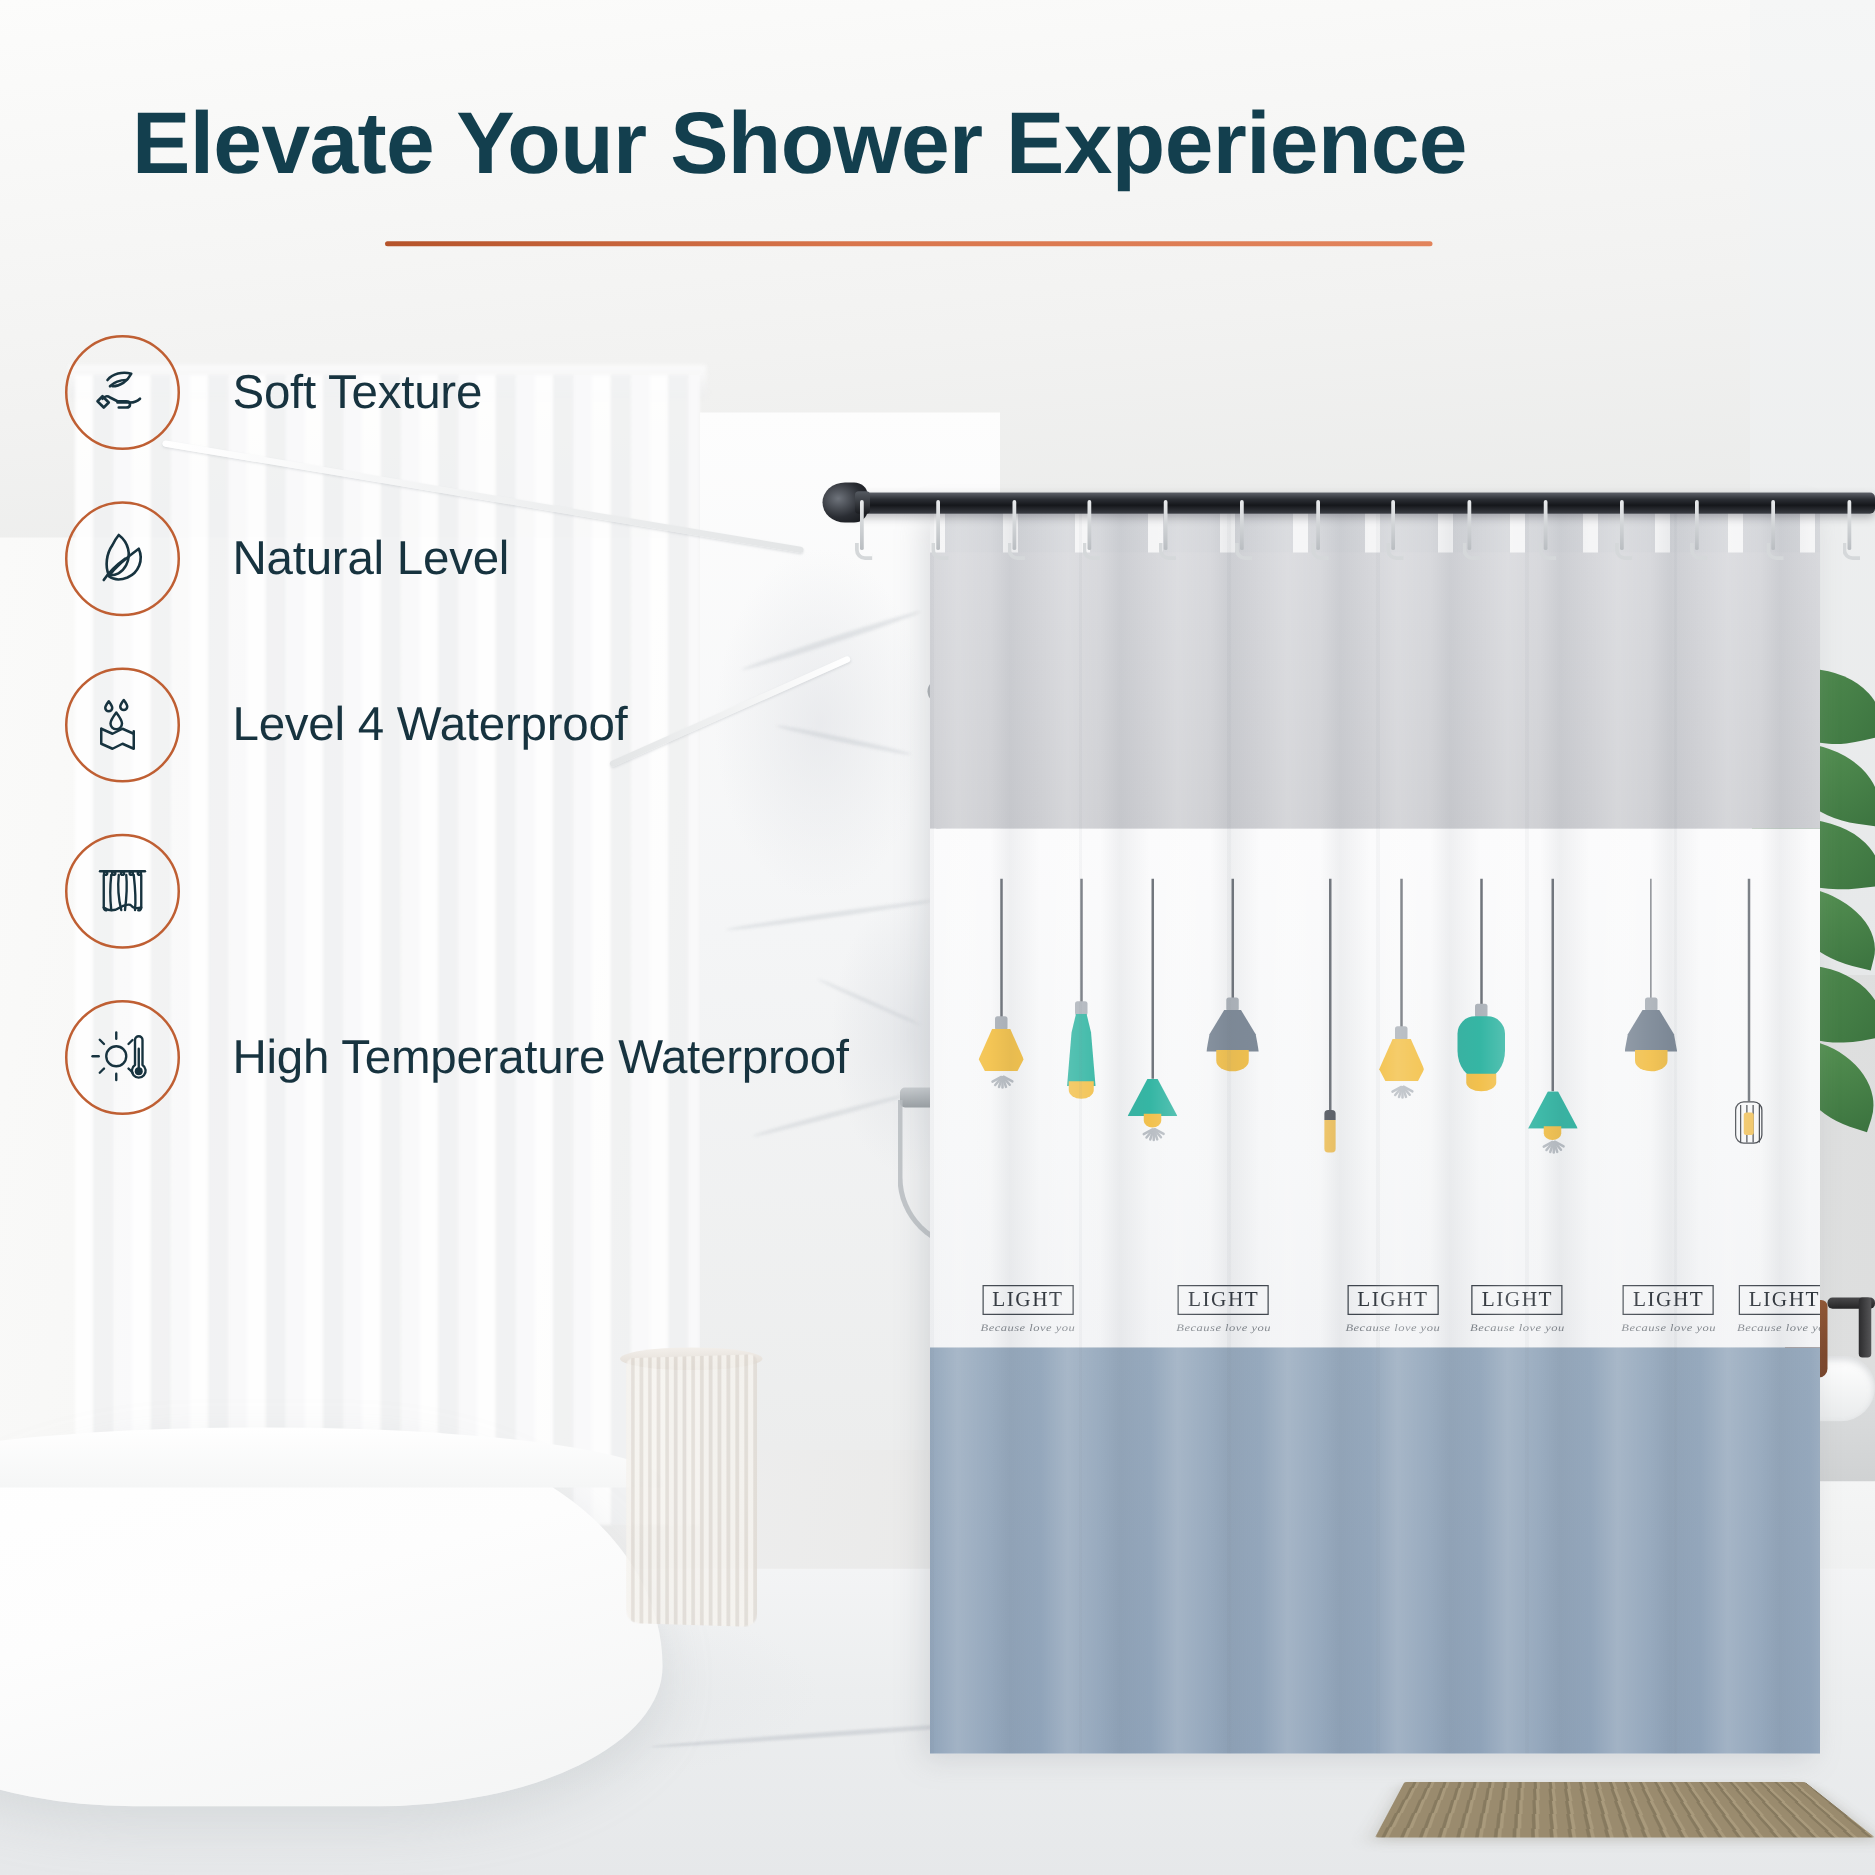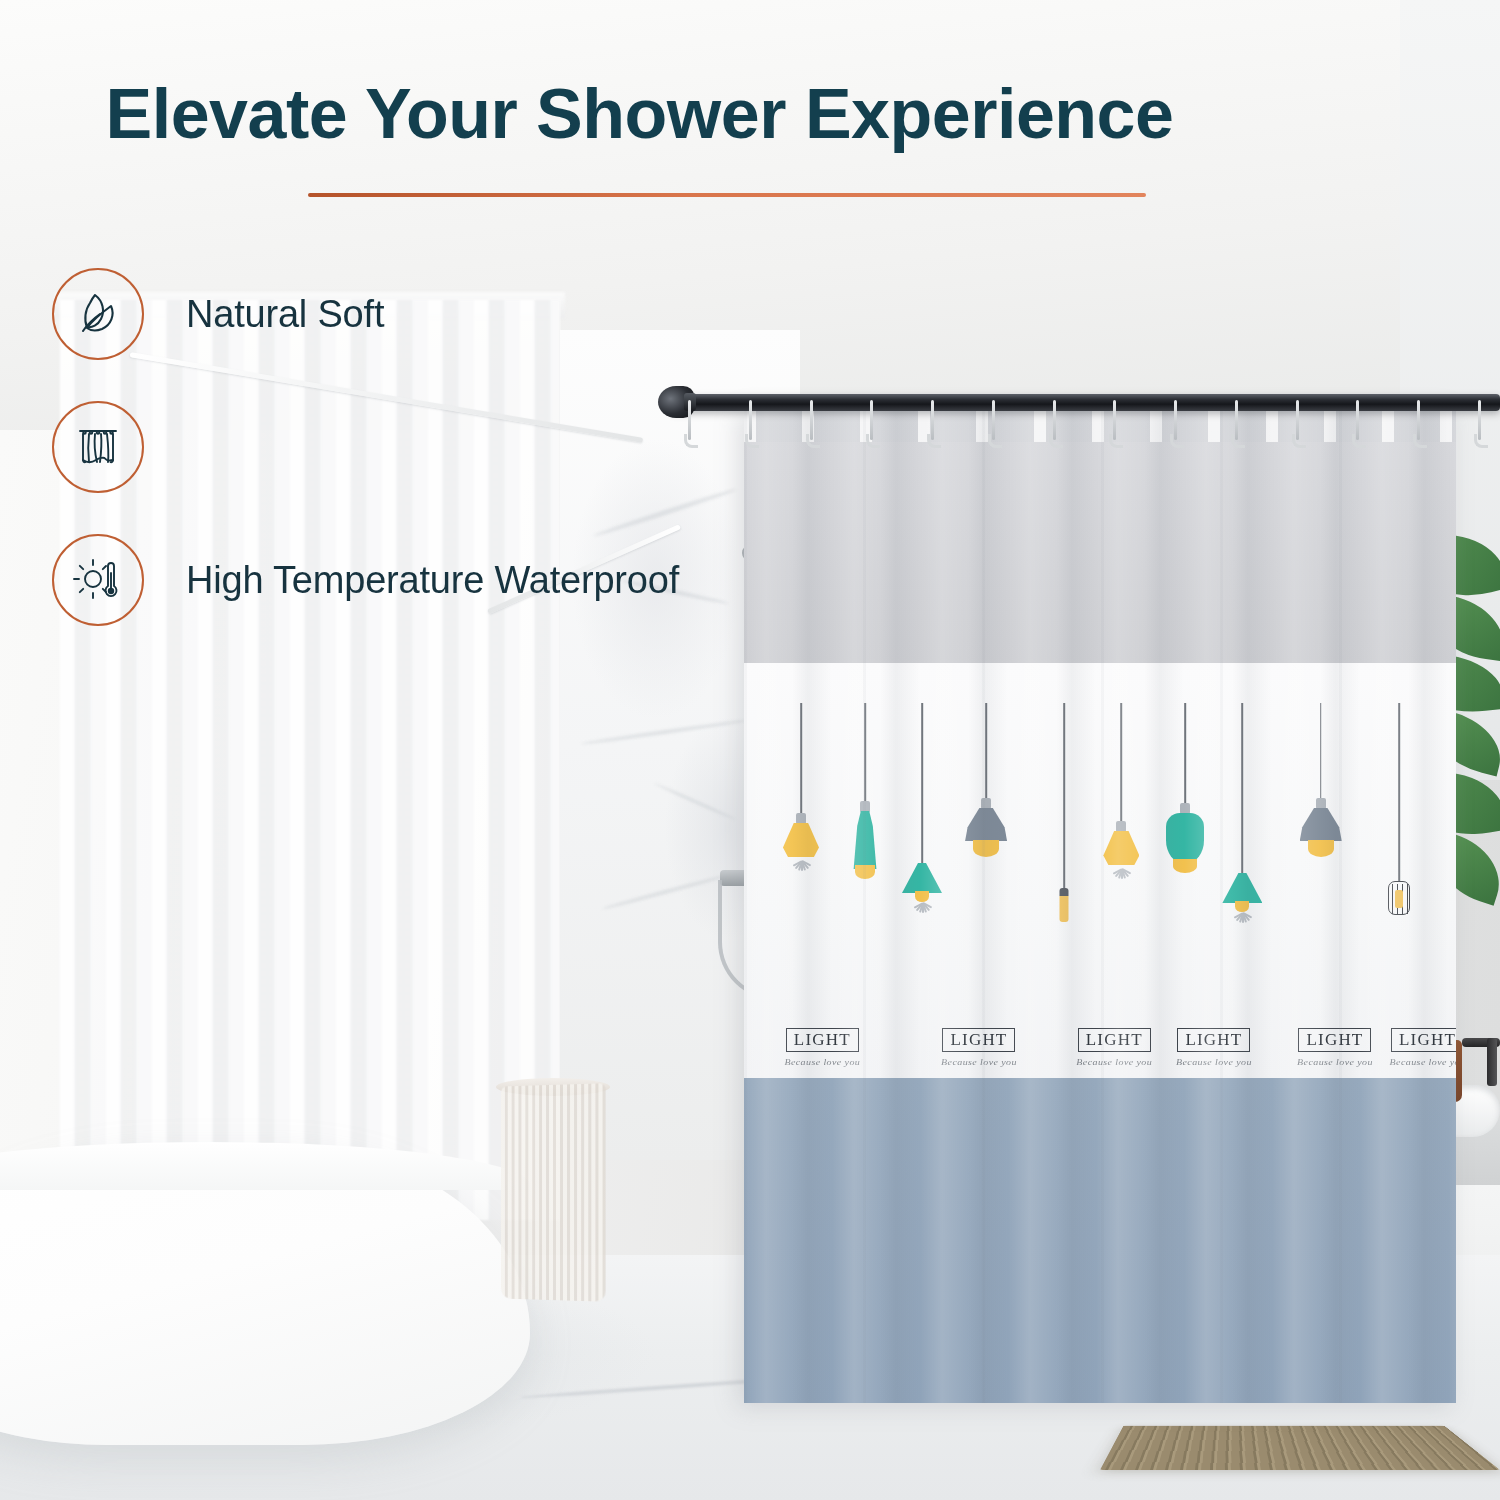--- a/index.html
+++ b/index.html
@@ -602,32 +602,57 @@
   <div class="folds2"></div>
 </div>
 
 <div id="content">
 
   <div class="title">Elevate Your Shower Experience</div>
   <div class="title-rule"></div>
 
   <div class="features">
 
+    <div class="feature">
+      <div class="icon-circle">
+        <svg width="52" height="52" viewBox="0 0 52 52" fill="none" stroke="#17333f" stroke-width="2.1" stroke-linecap="round" stroke-linejoin="round">
+          <path d="M14 16c4-5 12-7 19-5-3 6-9 10-15 10"></path>
+          <path d="M16 21c3-3 8-5 13-5"></path>
+          <path d="M10 31c1.5-2 4-2.5 6-1l6 3h7c2 0 3 1 3 2.5s-1 2.5-3 2.5h-6"></path>
+          <path d="M22 34h10c3 0 6-1 8-3"></path>
+          <path d="M6 33l4-4 5 5-4 4z"></path>
+          <circle cx="9" cy="36" r="0.9" fill="#17333f" stroke="none"></circle>
+        </svg>
+      </div>
+      <div class="feature-label">Soft Texture</div>
+    </div>
 
     <div class="feature">
       <div class="icon-circle">
         <svg width="50" height="50" viewBox="0 0 50 50" fill="none" stroke="#17333f" stroke-width="2.1" stroke-linecap="round" stroke-linejoin="round">
           <path d="M22 6c8 6 10 16 6 24-3 6-9 9-14 8-3-7-2-17 3-24 1.5-3 3.3-6 5-8z"></path>
           <path d="M38 17c4 9 0 19-9 23-5 2-11 2-15-1 5-7 13-14 24-22z"></path>
           <path d="M10 42c4-6 10-12 17-17"></path>
         </svg>
       </div>
-      <div class="feature-label">Natural Soft</div>
+      <div class="feature-label">Natural Level</div>
     </div>
 
+    <div class="feature">
+      <div class="icon-circle">
+        <svg width="50" height="50" viewBox="0 0 50 50" fill="none" stroke="#17333f" stroke-width="2" stroke-linecap="round" stroke-linejoin="round">
+          <path d="M14 6c1.8 2.4 2.8 4 2.8 5.3A2.8 2.8 0 0 1 14 14a2.8 2.8 0 0 1-2.8-2.7c0-1.3 1-2.9 2.8-5.3z"></path>
+          <path d="M26 5c1.8 2.4 2.8 4 2.8 5.3A2.8 2.8 0 0 1 26 13a2.8 2.8 0 0 1-2.8-2.7C23.2 9 24.2 7.4 26 5z"></path>
+          <path d="M20 15c3 4 4.6 6.7 4.6 8.8A4.6 4.6 0 0 1 20 28.4a4.6 4.6 0 0 1-4.6-4.6c0-2.1 1.6-4.8 4.6-8.8z"></path>
+          <path d="M8 28v12l9 4 8-4 9 4V30"></path>
+          <path d="M8 28l9 4 8-4 9 4"></path>
+        </svg>
+      </div>
+      <div class="feature-label">Level 4 Waterproof</div>
+    </div>
 
 
     <div class="feature">
       <div class="icon-circle">
         <svg width="50" height="50" viewBox="0 0 50 50" fill="none" stroke="#17333f" stroke-width="1.9" stroke-linecap="round" stroke-linejoin="round">
           <path d="M7 9h36"></path>
           <circle cx="11.5" cy="10.5" r="1.3"></circle>
           <circle cx="18" cy="10.5" r="1.3"></circle>
           <circle cx="25" cy="10.5" r="1.3"></circle>
           <circle cx="32" cy="10.5" r="1.3"></circle>

